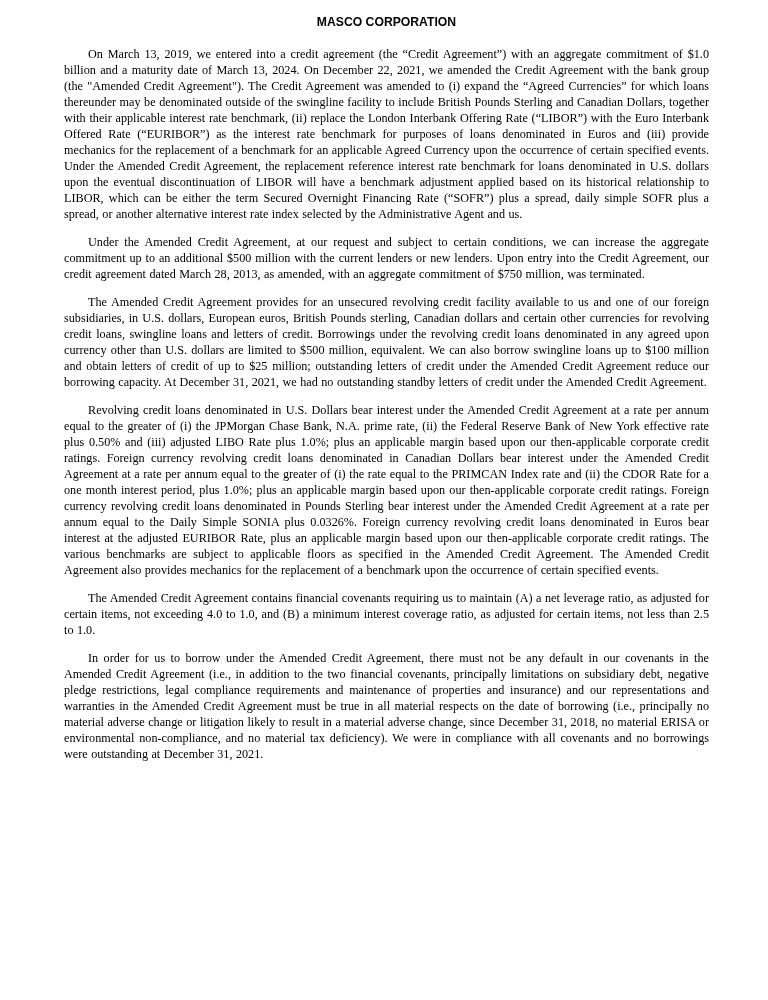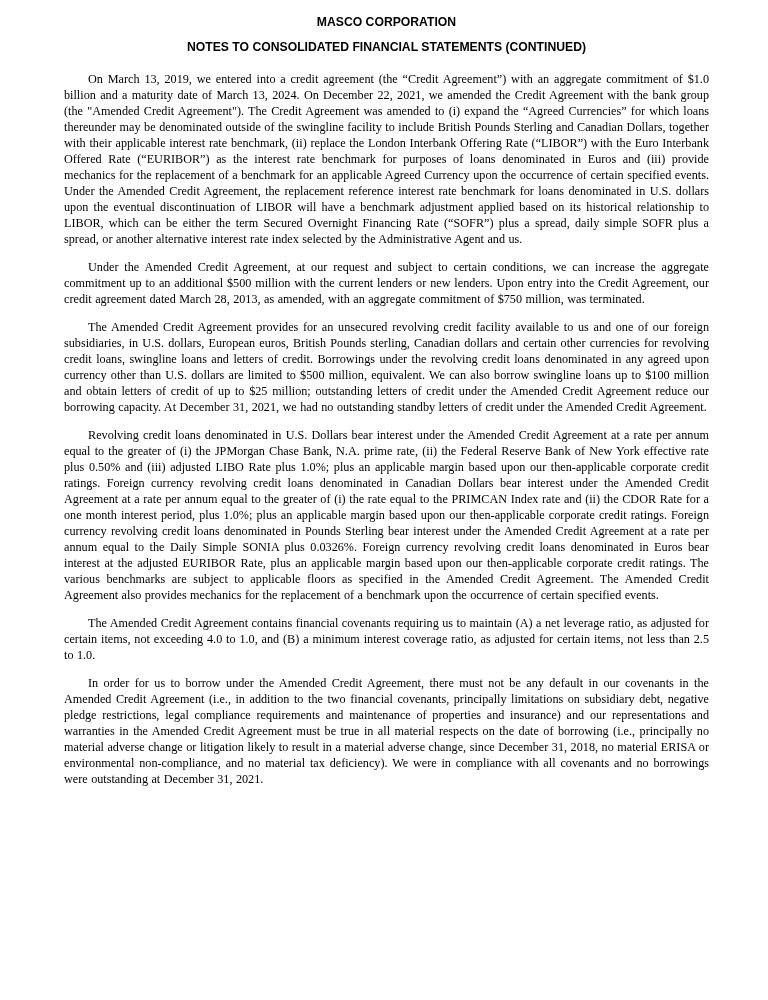--- a/index.html
+++ b/index.html
@@ -61,21 +61,20 @@
     line-height: 14px;
   }
 </style>
 </head>
 <body>
 
 <div class="page">
 
   <div class="doc-title">MASCO CORPORATION</div>
 
-  <div class="doc-subtitle">NOTES TO CONSOLIDATED FINANCIAL STATEMENTS (CONTINUED)</div>
 
 
   <p class="body-para first">On March 13, 2019, we entered into a credit agreement (the “Credit Agreement”) with an aggregate commitment of $1.0 billion and a maturity date of March 13, 2024. On December 22, 2021, we amended the Credit Agreement with the bank group (the "Amended Credit Agreement"). The Credit Agreement was amended to (i) expand the “Agreed Currencies” for which loans thereunder may be denominated outside of the swingline facility to include British Pounds Sterling and Canadian Dollars, together with their applicable interest rate benchmark, (ii) replace the London Interbank Offering Rate (“LIBOR”) with the Euro Interbank Offered Rate (“EURIBOR”) as the interest rate benchmark for purposes of loans denominated in Euros and (iii) provide mechanics for the replacement of a benchmark for an applicable Agreed Currency upon the occurrence of certain specified events. Under the Amended Credit Agreement, the replacement reference interest rate benchmark for loans denominated in U.S. dollars upon the eventual discontinuation of LIBOR will have a benchmark adjustment applied based on its historical relationship to LIBOR, which can be either the term Secured Overnight Financing Rate (“SOFR”) plus a spread, daily simple SOFR plus a spread, or another alternative interest rate index selected by the Administrative Agent and us.</p>
 
   <p class="body-para">Under the Amended Credit Agreement, at our request and subject to certain conditions, we can increase the aggregate commitment up to an additional $500 million with the current lenders or new lenders. Upon entry into the Credit Agreement, our credit agreement dated March 28, 2013, as amended, with an aggregate commitment of $750 million, was terminated.</p>
 
   <p class="body-para">The Amended Credit Agreement provides for an unsecured revolving credit facility available to us and one of our foreign subsidiaries, in U.S. dollars, European euros, British Pounds sterling, Canadian dollars and certain other currencies for revolving credit loans, swingline loans and letters of credit. Borrowings under the revolving credit loans denominated in any agreed upon currency other than U.S. dollars are limited to $500 million, equivalent. We can also borrow swingline loans up to $100 million and obtain letters of credit of up to $25 million; outstanding letters of credit under the Amended Credit Agreement reduce our borrowing capacity. At December 31, 2021, we had no outstanding standby letters of credit under the Amended Credit Agreement.</p>
 
   <p class="body-para">Revolving credit loans denominated in U.S. Dollars bear interest under the Amended Credit Agreement at a rate per annum equal to the greater of (i) the JPMorgan Chase Bank, N.A. prime rate, (ii) the Federal Reserve Bank of New York effective rate plus 0.50% and (iii) adjusted LIBO Rate plus 1.0%; plus an applicable margin based upon our then-applicable corporate credit ratings. Foreign currency revolving credit loans denominated in Canadian Dollars bear interest under the Amended Credit Agreement at a rate per annum equal to the greater of (i) the rate equal to the PRIMCAN Index rate and (ii) the CDOR Rate for a one month interest period, plus 1.0%; plus an applicable margin based upon our then-applicable corporate credit ratings. Foreign currency revolving credit loans denominated in Pounds Sterling bear interest under the Amended Credit Agreement at a rate per annum equal to the Daily Simple SONIA plus 0.0326%. Foreign currency revolving credit loans denominated in Euros bear interest at the adjusted EURIBOR Rate, plus an applicable margin based upon our then-applicable corporate credit ratings. The various benchmarks are subject to applicable floors as specified in the Amended Credit Agreement. The Amended Credit Agreement also provides mechanics for the replacement of a benchmark upon the occurrence of certain specified events.</p>
 

